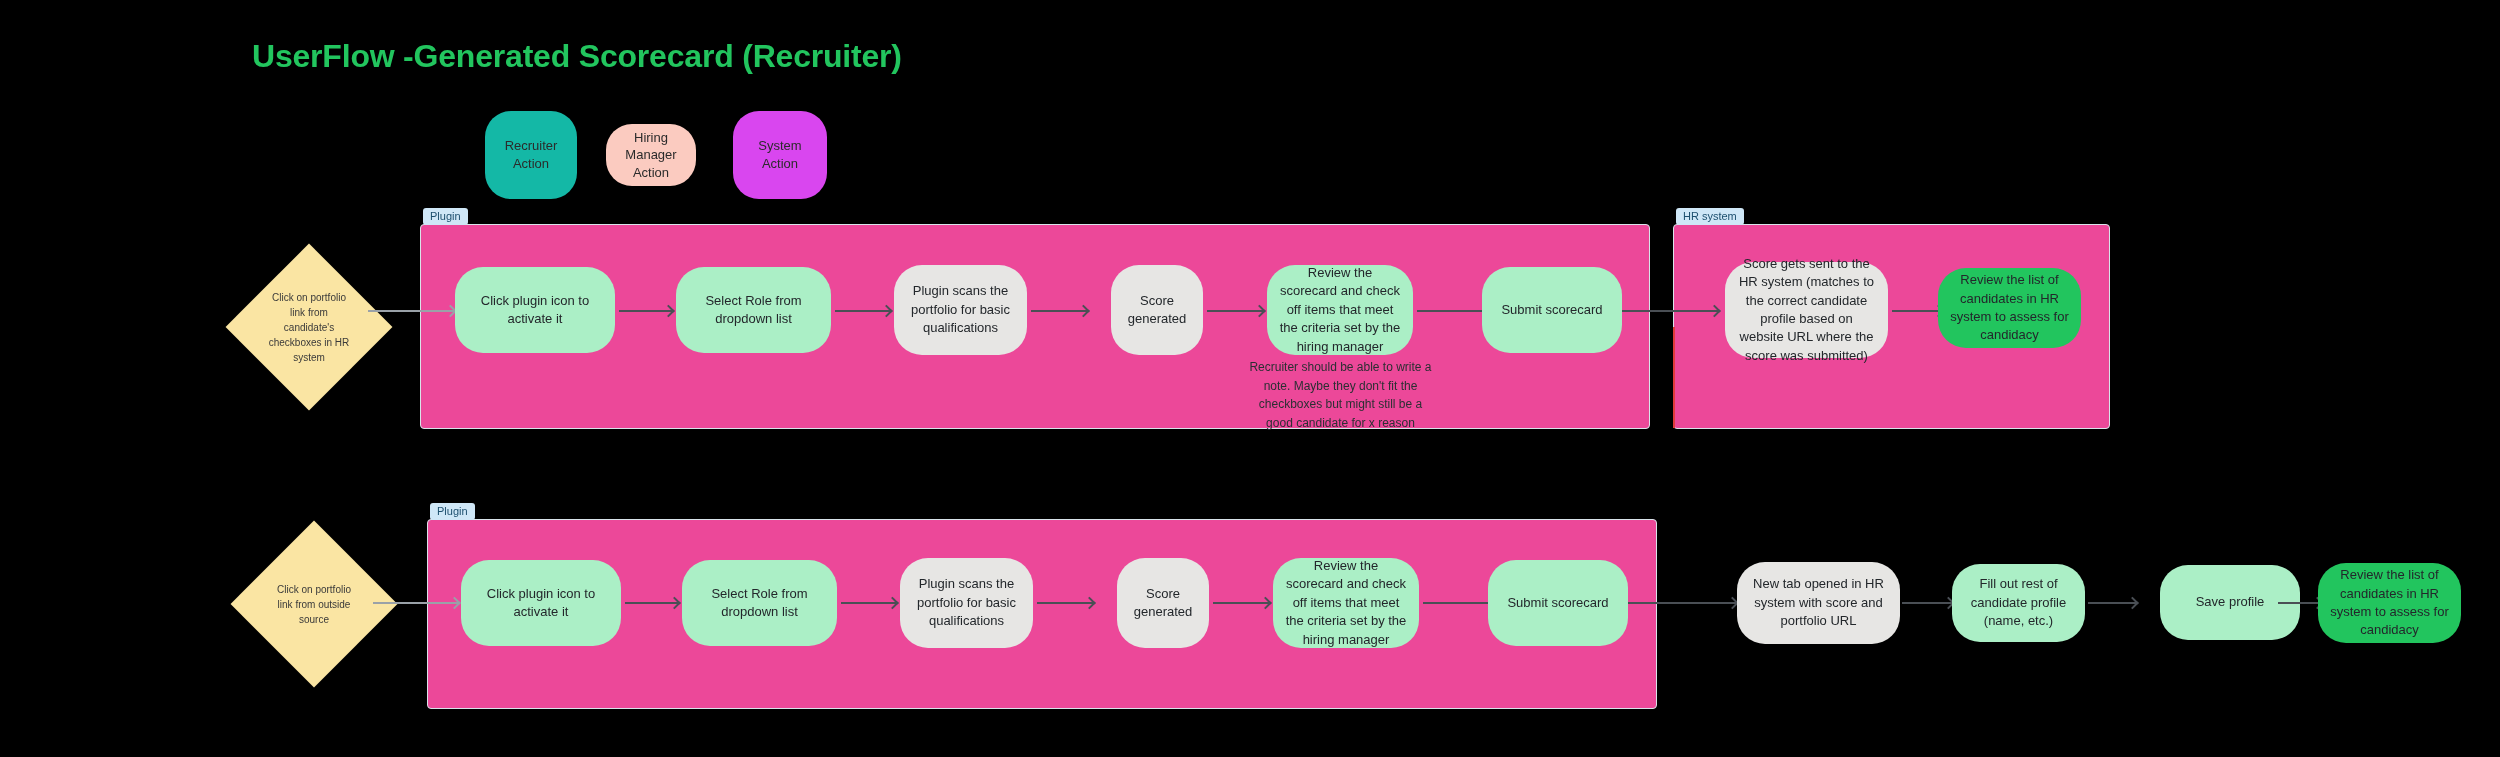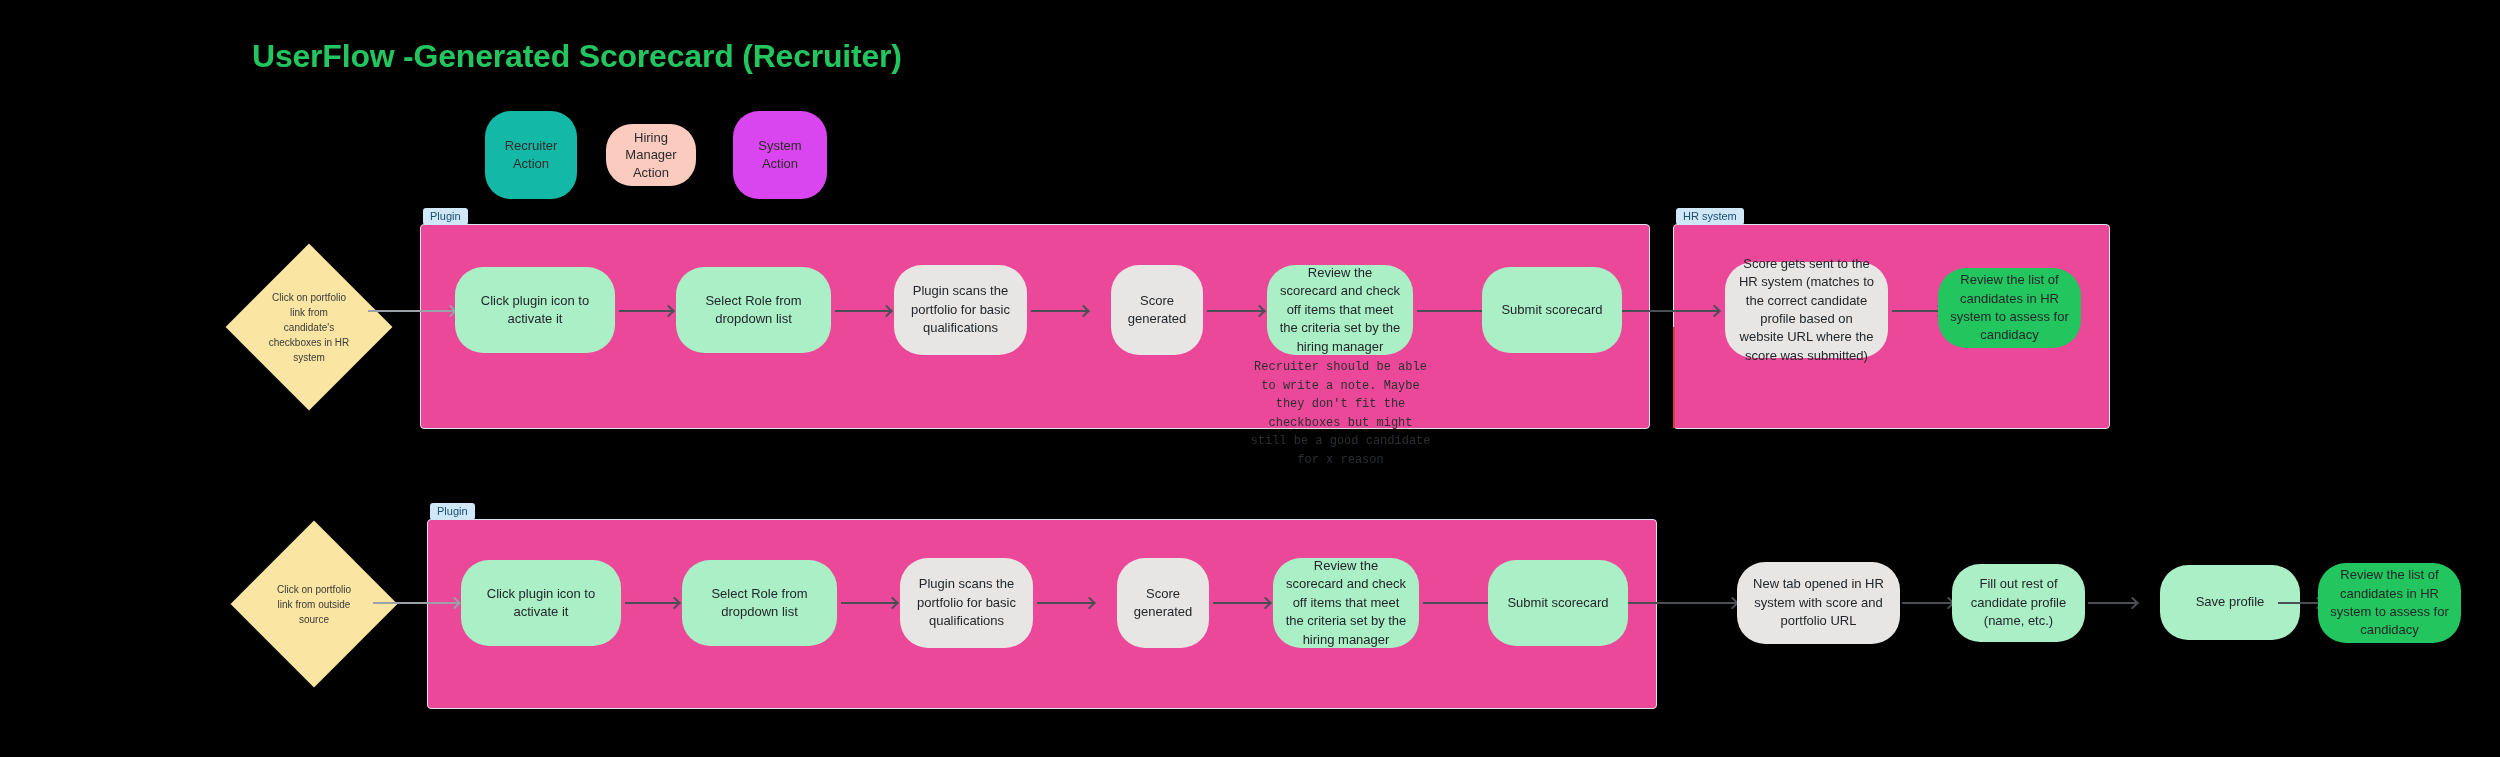--- a/index.html
+++ b/index.html
@@ -98,21 +98,20 @@
     padding: 0 18px;
   }
 
   
   .annotation {
     position: absolute;
     text-align: center;
     font-size: 12px;
     line-height: 1.55;
     color: #2b2f33;
-    font-family: Liberation Mono, monospace;
   }
 
   
   .conn {
     position: absolute;
     height: 2px;
     background: #4a4f55;
   }
   .conn.light { background: #9aa1a8; }
   .conn .head {

